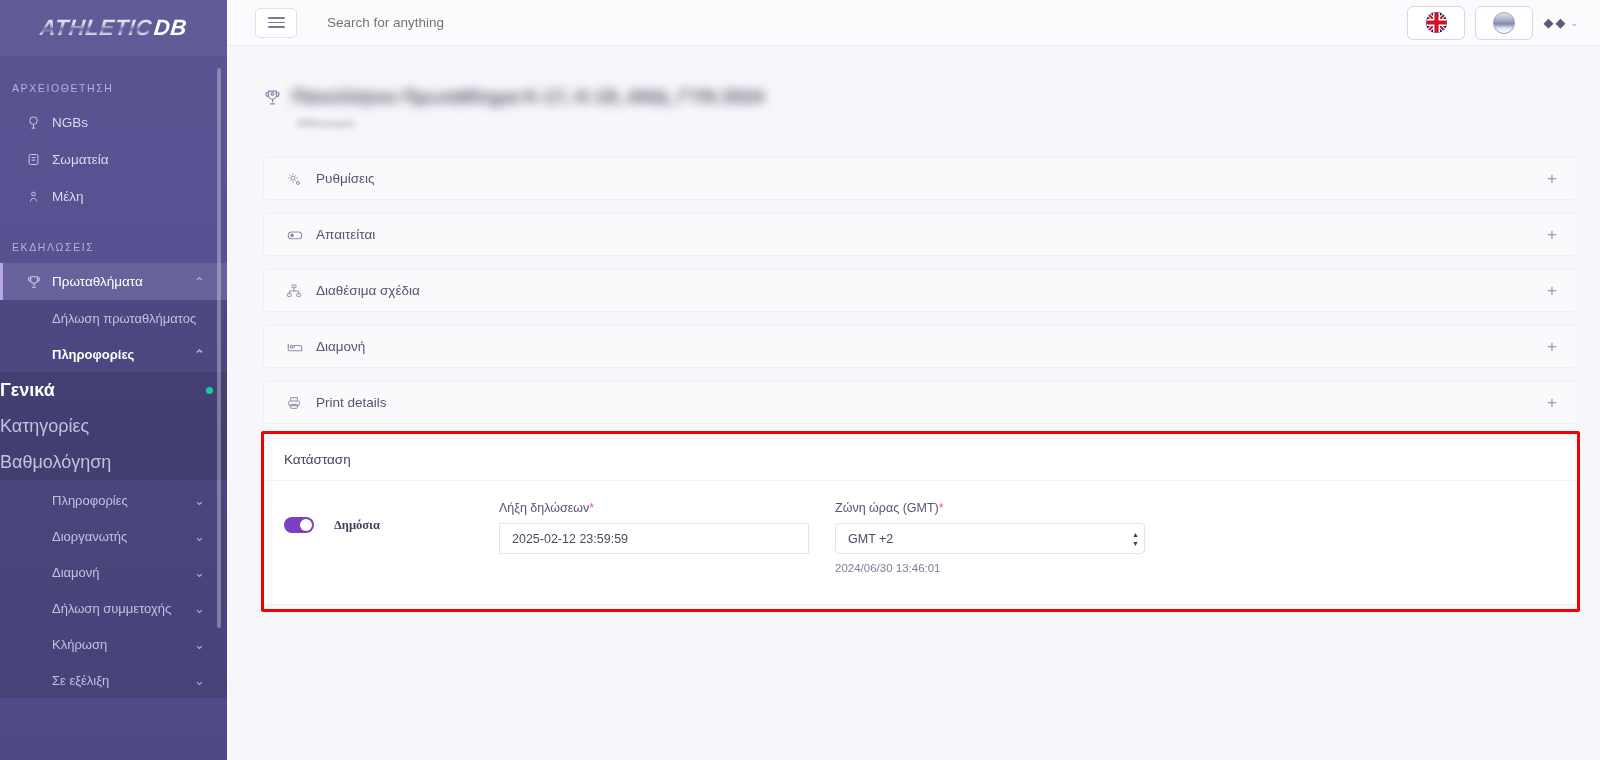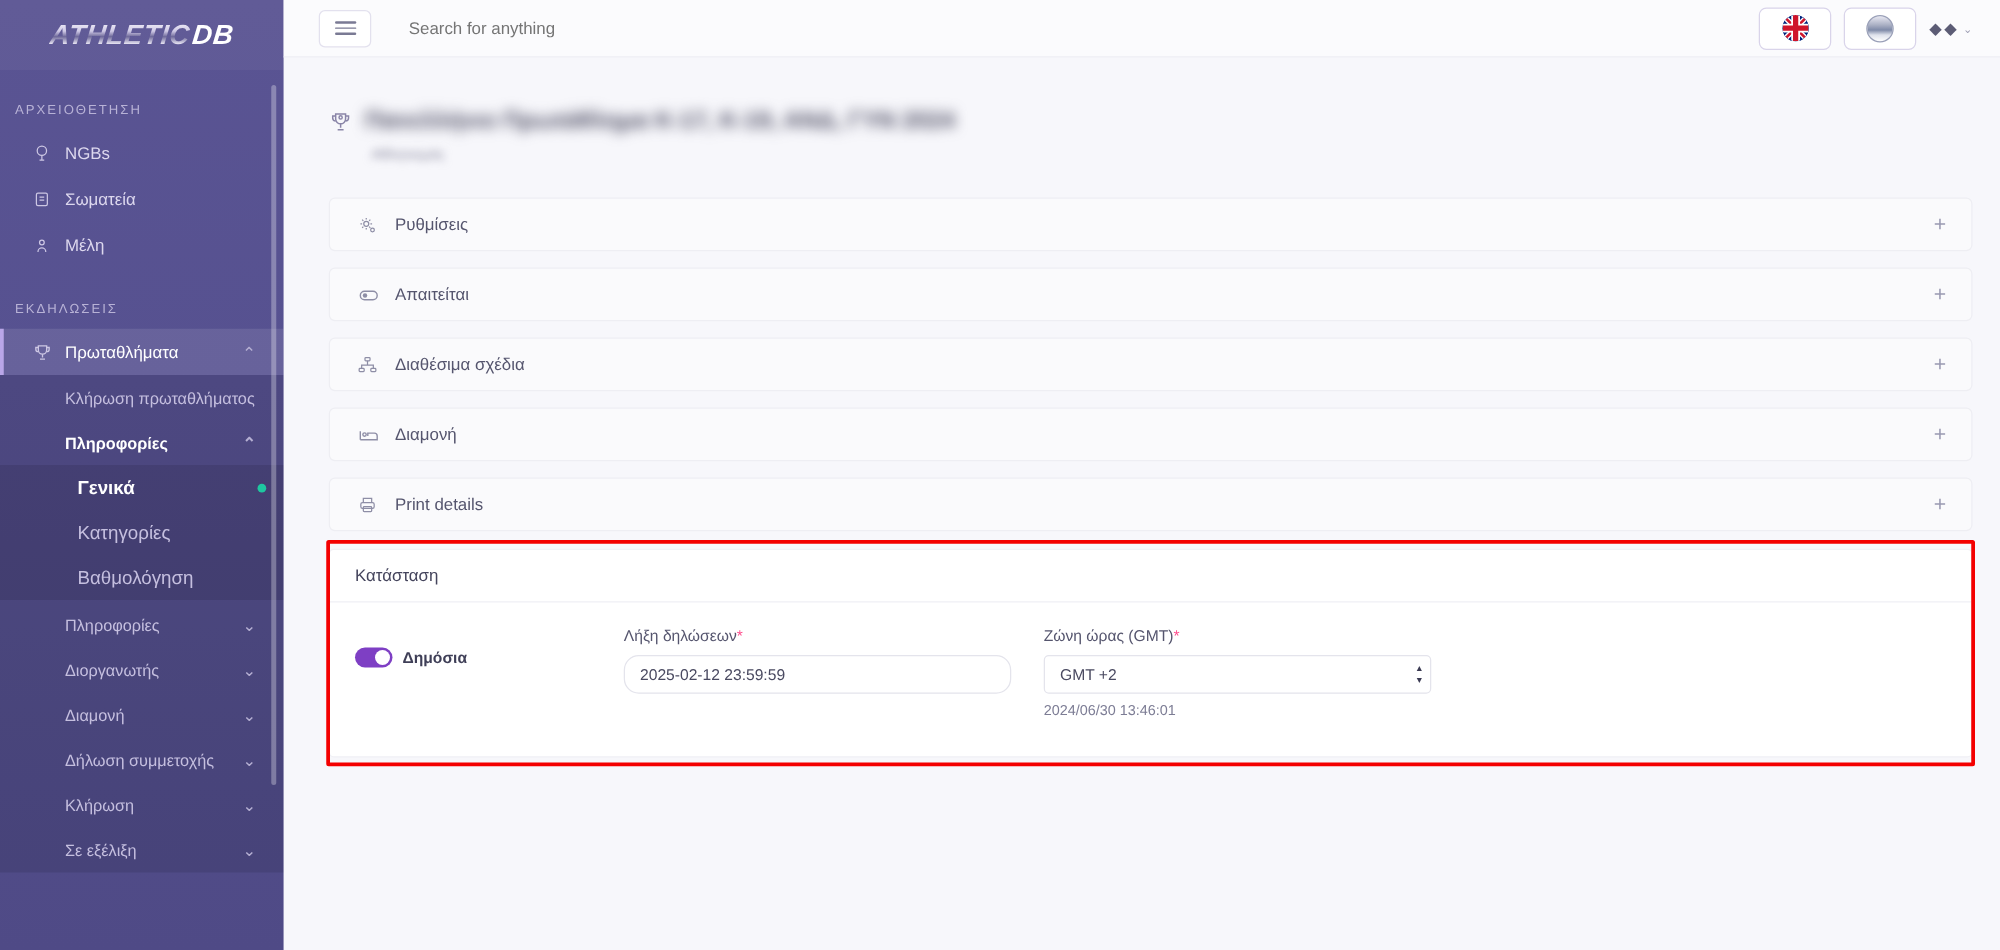--- a/index.html
+++ b/index.html
@@ -54,22 +54,22 @@
   }
   .submenu { background: rgba(0,0,0,0.10); }
   .sub-item {
     display: flex; align-items: center; height: 36px; padding-left: 52px;
     color: #c5bfdf; font-size: 13px; cursor: pointer; position: relative;
   }
   .sub-item.bold { color: #ffffff; font-weight: bold; }
   .sub-item .chev { position: absolute; right: 22px; color: #b5afd2; }
   .subsub { background: rgba(0,0,0,0.10); }
   .subsub-item {
-    display: flex; align-items: center; height: 36px; padding-left: 62px;
-    color: #c5bfdf; font-size: 15px; cursor: pointer; position: relative;
+    display: flex; align-items: center; height: 36px; 
+    color: #c5bfdf; font-size: 18px; cursor: pointer; position: relative;
   }
   .subsub-item.current { color: #ffffff; font-weight: bold; }
   .green-dot {
     position: absolute; right: 14px; width: 7px; height: 7px; border-radius: 50%;
     background: #1ec7a0;
   }
   .nav-group { padding-top: 2px; }
 
   
   .main { flex: 1; height: 760px; position: relative; background: #f7f7fb; }
@@ -133,35 +133,35 @@
   .red-box {
     position: absolute; inset: -7px -2px -7px -2px; border: 3px solid #f40000;
     border-radius: 2px; pointer-events: none;
   }
   .status-card { background: #ffffff; border: 1px solid #f0f0f5; border-radius: 4px; }
   .status-head {
     height: 42px; display: flex; align-items: center; padding-left: 20px;
     border-bottom: 1px solid #f0f0f5; font-size: 13.5px; color: #44445c;
   }
   .status-body { display: flex; padding: 20px 20px 30px 20px; align-items: flex-start; }
-  .toggle-col { display: flex; align-items: center; gap: 8px; width: 215px; padding-top: 16px; }
+  .toggle-col { display: flex; align-items: center; gap: 20px; width: 215px; padding-top: 16px; font-family: Liberation Serif, serif; }
   .switch {
     width: 30px; height: 16px; border-radius: 9px; background: #7e3fc4; position: relative;
     cursor: pointer; flex: 0 0 30px;
   }
   .switch .knob {
     position: absolute; width: 12px; height: 12px; border-radius: 50%; background: #fff;
     top: 2px; right: 2px;
   }
   .toggle-label { font-size: 12.5px; color: #3f3f57; font-weight: bold; }
   .field { display: flex; flex-direction: column; }
   .field-label { font-size: 12.5px; color: #55556e; margin-bottom: 8px; }
   .req { color: #ff4d8d; }
   .text-input {
-    width: 310px; height: 31px; border: 1px solid #e4e4ec; border-radius: 12px;
+    width: 310px; height: 31px; border: 1px solid #e4e4ec; border-radius: 0;
     padding: 0 12px; font-size: 12.5px; color: #4a4a61; background: #fff; outline: none;
     font-family: "Liberation Sans", sans-serif;
   }
   .select-wrap { position: relative; width: 314px; }
   .select-input {
     width: 310px; height: 31px; border: 1px solid #e4e4ec; border-radius: 4px;
     padding: 0 28px 0 12px; font-size: 12.5px; color: #4a4a61; background: #fff;
     outline: none; appearance: none; font-family: "Liberation Sans", sans-serif; cursor: pointer;
   }
   .select-arrows {
@@ -229,21 +229,21 @@
               <path d="M7 6H4v2a3 3 0 0 0 3 3M17 6h3v2a3 3 0 0 1-3 3"></path>
               <path d="M12 14v4M9 20h6"></path>
             </svg>
         </span>
         <span>Πρωταθλήματα</span>
         <span class="chev">⌃</span>
       </div>
 
       <div class="submenu">
         <div class="sub-item">
-          <span>Κλήρωση πρωταθλήματος</span>
+          <span>Δήλωση πρωταθλήματος</span>
         </div>
         <div class="sub-item bold">
           <span>Πληροφορίες</span>
           <span class="chev">⌃</span>
         </div>
 
         <div class="subsub">
           <div class="subsub-item current">
             <span>Γενικά</span>
             <span class="green-dot"></span>

